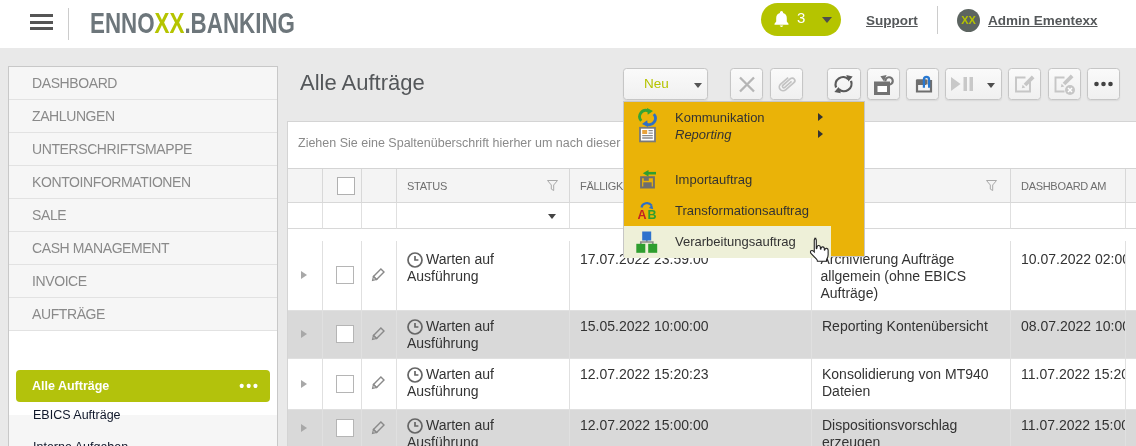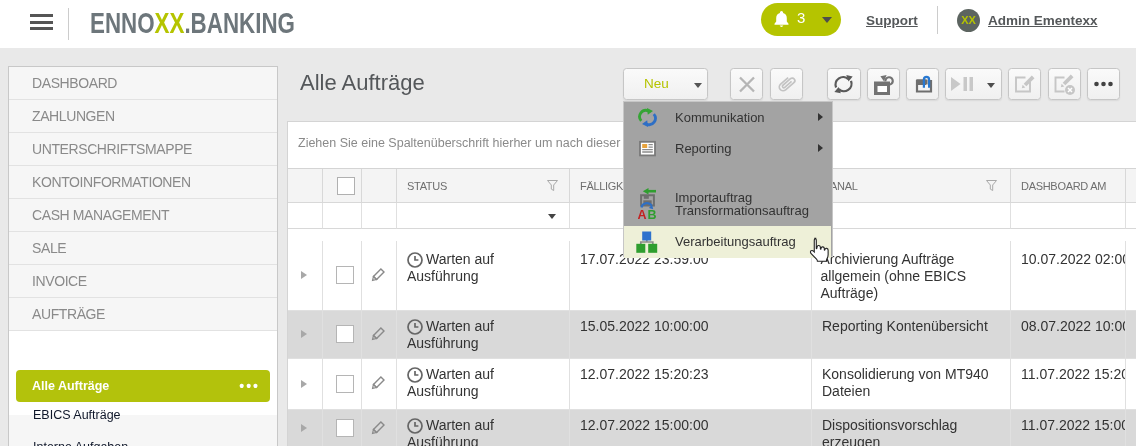--- a/index.html
+++ b/index.html
@@ -84,22 +84,22 @@
   <div id="vsep2"></div>
   <div id="avatar">XX</div>
   <div class="toplink" style="left:988px;">Admin Ementexx</div>
 </div>
 
 <div id="sidebar">
   <div class="sitem">DASHBOARD</div>
   <div class="sitem">ZAHLUNGEN</div>
   <div class="sitem">UNTERSCHRIFTSMAPPE</div>
   <div class="sitem">KONTOINFORMATIONEN</div>
+  <div class="sitem">SALE</div>
   <div class="sitem">CASH MANAGEMENT</div>
-  <div class="sitem">SALE</div>
   <div class="sitem">INVOICE</div>
   <div class="sitem">AUFTRÄGE</div>
   <div id="submenu"></div>
   <div id="active-item">Alle Aufträge<span class="dots">•••</span></div>
   <div class="subitem" style="top:341px;">EBICS Aufträge</div>
   <div class="subitem" style="top:373px;">Interne Aufgaben</div>
 </div>
 
 <div id="heading">Alle Aufträge</div>
 
@@ -330,43 +330,43 @@
           <circle cx="8" cy="8" r="7" fill="none" stroke="#666" stroke-width="1.7"></circle>
           <path d="M8 4 V8 H11.4" fill="none" stroke="#666" stroke-width="1.7"></path>
         </svg>Warten auf Ausführung</div>
     <div class="cell c5 pad">12.07.2022 14:50:20</div>
     <div class="cell c6 pad">Umsatz TXT erzeugen</div>
     <div class="cell c7 pad" style="white-space:nowrap;overflow:hidden;">11.07.2022 14:50:20</div>
     <div class="cell c8"></div>
   </div>
 </div>
 
-<div id="dropdown" style="position:absolute;left:623px;top:101px;width:210px;height:156px;background:#a3a3a3;border:1px solid #c6c6c6;">
+<div id="dropdown" style="position:absolute;left:623px;top:101px;width:242px;height:156px;background:#eab308;border:1px solid #c6c6c6;">
   <div class="mitem" style="top:0;">
     <svg class="micon" width="19" height="19" viewBox="0 0 19 19">
       <path d="M3.2 12.8 a6.3 6.3 0 0 1 7.3 -9.9" fill="none" stroke="#35a435" stroke-width="2.8"></path>
       <path d="M9 0 l6 3 -5.2 3.8 z" fill="#35a435"></path>
       <path d="M15.8 6.2 a6.3 6.3 0 0 1 -7.3 9.9" fill="none" stroke="#2e6fc5" stroke-width="2.8"></path>
       <path d="M10 19 l-6 -3 5.2 -3.8 z" fill="#2e6fc5"></path>
     </svg>
     <span class="mtext">Kommunikation</span>
       <span class="marr"></span>
   </div>
-  <div class="mitem" style="top:31px;">
+  <div class="mitem" style="top:17px;font-style:italic;">
     <svg class="micon" width="19" height="19" viewBox="0 0 19 19">
       <rect x="2" y="2.8" width="15" height="13.6" fill="#fff" stroke="#7a7a7a" stroke-width="1.8"></rect>
       <rect x="4.2" y="5" width="5" height="4" fill="#e8a33d"></rect>
       <g stroke="#8c8c8c" stroke-width="1.3">
           <path d="M10.5 5.7 h4.3 M10.5 8.2 h4.3 M4.2 10.7 h10.6 M4.2 13 h10.6"></path>
         </g>
     </svg>
     <span class="mtext">Reporting</span>
       <span class="marr"></span>
   </div>
-  <div class="mitem" style="top:80px;">
+  <div class="mitem" style="top:62px;">
     <svg class="micon" width="19" height="19" viewBox="0 0 19 19">
       <path d="M3.1 7.2 h12.8 v10.3 h-12.8 z" fill="none" stroke="#6e6e6e" stroke-width="2"></path>
       <rect x="5.8" y="7.2" width="5" height="3.6" fill="#6e6e6e"></rect>
       <rect x="5.3" y="12.3" width="8.4" height="5.2" fill="#6e6e6e"></rect>
       <path d="M18 3.2 h-8" stroke="#2f9e2f" stroke-width="2.6" fill="none"></path>
       <path d="M4.8 3.2 l5.7 -3.2 v6.4 z" fill="#2f9e2f"></path>
     </svg>
     <span class="mtext">Importauftrag</span>
   </div>
   <div class="mitem" style="top:93px;">

